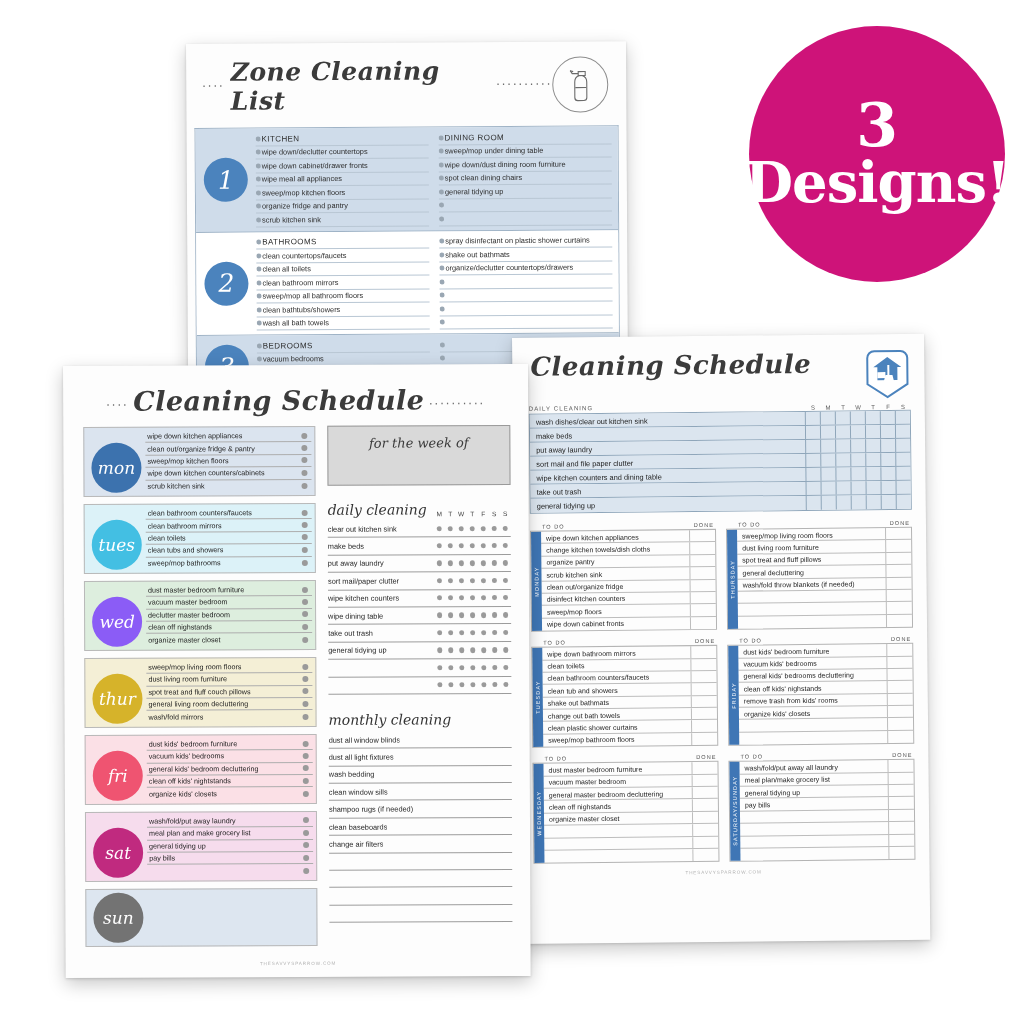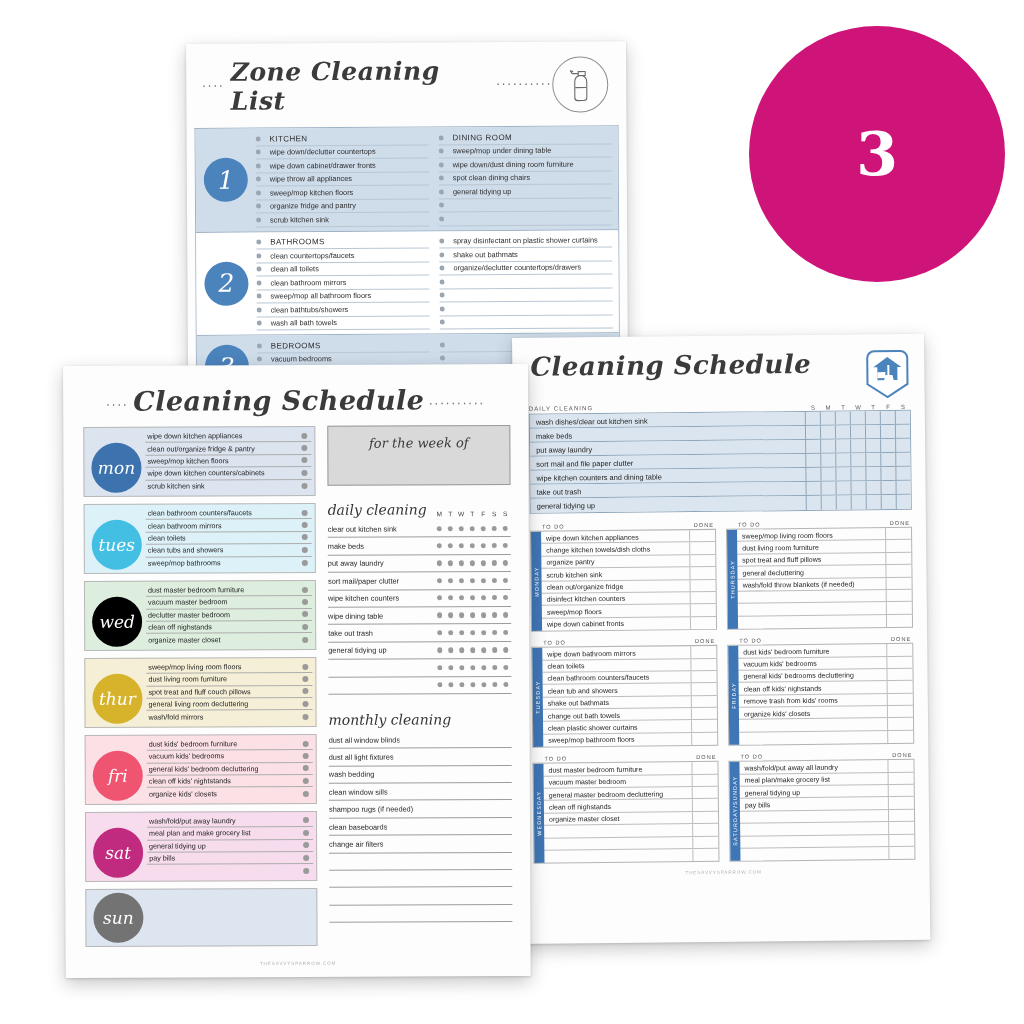--- a/index.html
+++ b/index.html
@@ -56,21 +56,21 @@
   }
   .zone-circle {
     width: 44px; height: 44px; border-radius: 50%;
     background: #4b83bd; color: #fff;
     display: flex; align-items: center; justify-content: center;
     font-family: "DejaVu Serif", serif; font-style: italic; font-size: 25px;
   }
   .zone-cols { flex: 1 1 auto; display: flex; gap: 10px; padding: 4px 6px 4px 0; }
   .zone-col { flex: 1 1 50%; }
   .zrow {
-    display: flex; align-items: center; gap: 9px;
+    display: flex; align-items: center; gap: 1px;
     border-bottom: 1px solid #b9c7d4;
     height: 13.5px; font-size: 7.4px; color: #2d2d2d;
     white-space: nowrap; overflow: hidden;
   }
   .zrow .bullet {
     width: 5px; height: 5px; border-radius: 50%; background: #9aa7b3; flex: 0 0 auto;
   }
   .zrow.head { font-size: 8px; letter-spacing: .4px; }
 
   
@@ -211,21 +211,21 @@
               <div class="zrow">
                 <span class="bullet"></span>
                 <span>wipe down/declutter countertops</span>
               </div>
               <div class="zrow">
                 <span class="bullet"></span>
                 <span>wipe down cabinet/drawer fronts</span>
               </div>
               <div class="zrow">
                 <span class="bullet"></span>
-                <span>wipe throw all appliances</span>
+                <span>wipe meal all appliances</span>
               </div>
               <div class="zrow">
                 <span class="bullet"></span>
                 <span>sweep/mop kitchen floors</span>
               </div>
               <div class="zrow">
                 <span class="bullet"></span>
                 <span>organize fridge and pantry</span>
               </div>
               <div class="zrow">
@@ -814,21 +814,21 @@
                 <span class="dot"></span>
               </div>
               <div class="dline">
                 <span class="txt">sweep/mop bathrooms</span>
                 <span class="dot"></span>
               </div>
             </div>
           </div>
           <div class="daybox" style="background: rgb(221, 238, 222);">
             <div class="circ-wrap">
-              <div class="daycircle" style="background: #000000;">wed</div>
+              <div class="daycircle" style="background: #8b5cf6;">wed</div>
             </div>
             <div class="dlines">
               <div class="dline">
                 <span class="txt">dust master bedroom furniture</span>
                 <span class="dot"></span>
               </div>
               <div class="dline">
                 <span class="txt">vacuum master bedroom</span>
                 <span class="dot"></span>
               </div>
@@ -1110,15 +1110,16 @@
             </div>
           </div>
       </div>
     </div>
 
     <div class="footer-url">THESAVVYSPARROW.COM</div>
   </div>
 
   <div id="badge">
     <div class="b1">3</div>
+    <div class="b2">Designs!</div>
   </div>
 
 </div>
 
 </body></html>

